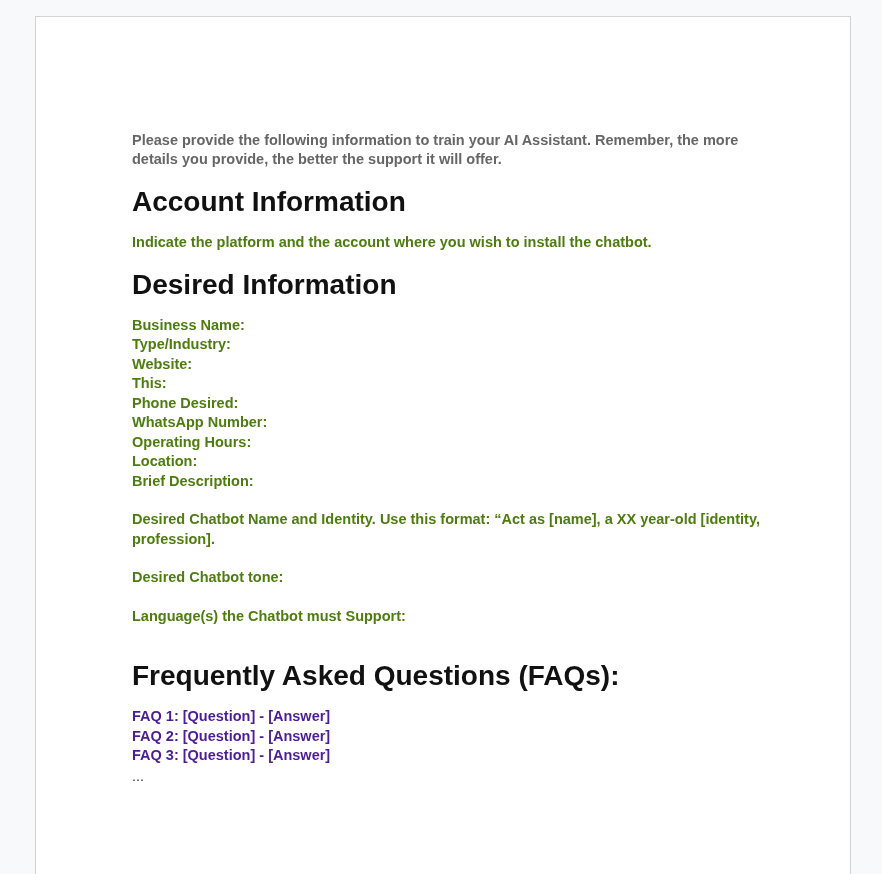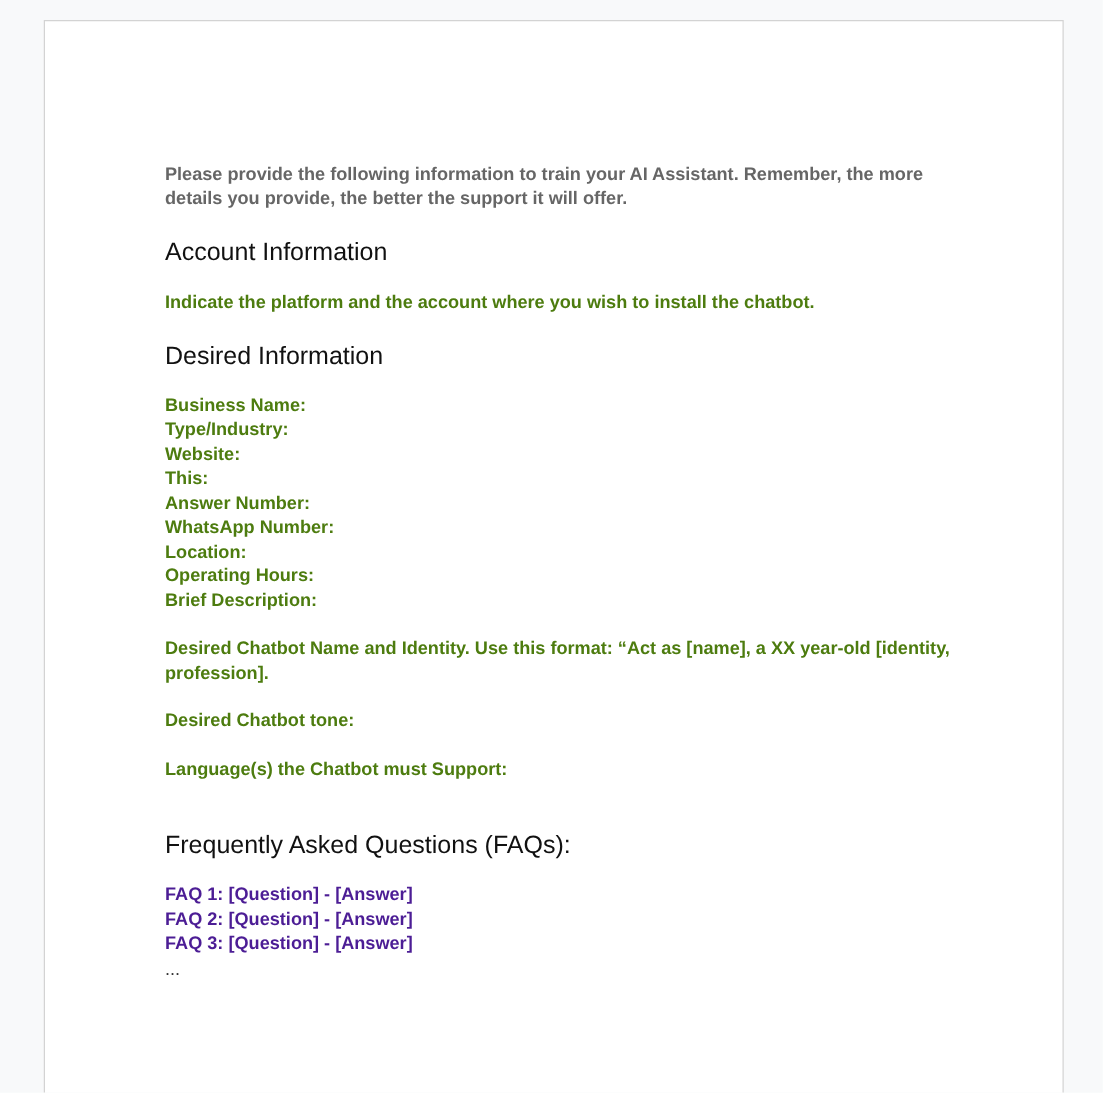--- a/index.html
+++ b/index.html
@@ -32,22 +32,22 @@
       color: #111;
     }
     .intro {
       font-size: 14.5px;
       font-weight: bold;
       color: #666;
       line-height: 19px;
       margin: 0;
     }
     h2 {
-      font-size: 20px;
-      font-weight: normal;
+      font-size: 28px;
+      font-weight: bold;
       margin: 0;
       color: #111;
       line-height: 24px;
     }
     .h-account { margin-top: 21px; }
     .h-business { margin-top: 20px; }
     .h-chatbot { margin-top: 19px; }
     .h-faq { margin-top: 38px; }
     .label {
       font-size: 14.5px;
@@ -87,24 +87,24 @@
 
     <h2 class="h-account">Account Information</h2>
     <p class="label account-desc">Indicate the platform and the account where you wish to install the chatbot.</p>
 
     <h2 class="h-business">Desired Information</h2>
     <div class="fields">
       <p class="label">Business Name:</p>
       <p class="label">Type/Industry:</p>
       <p class="label">Website:</p>
       <p class="label">This:</p>
-      <p class="label">Answer Number:</p>
+      <p class="label">Phone Desired:</p>
       <p class="label">WhatsApp Number:</p>
+      <p class="label">Operating Hours:</p>
       <p class="label">Location:</p>
-      <p class="label">Operating Hours:</p>
       <p class="label">Brief Description:</p>
     </div>
 
     <div class="chatbot-block">
       <p class="label">Desired Chatbot Name and Identity. Use this format: “Act as [name], a XX year-old [identity, profession].</p>
       <p class="label chatbot-gap">Desired Chatbot tone:</p>
       <p class="label chatbot-gap">Language(s) the Chatbot must Support:</p>
     </div>
 
     <h2 class="h-faq">Frequently Asked Questions (FAQs):</h2>

